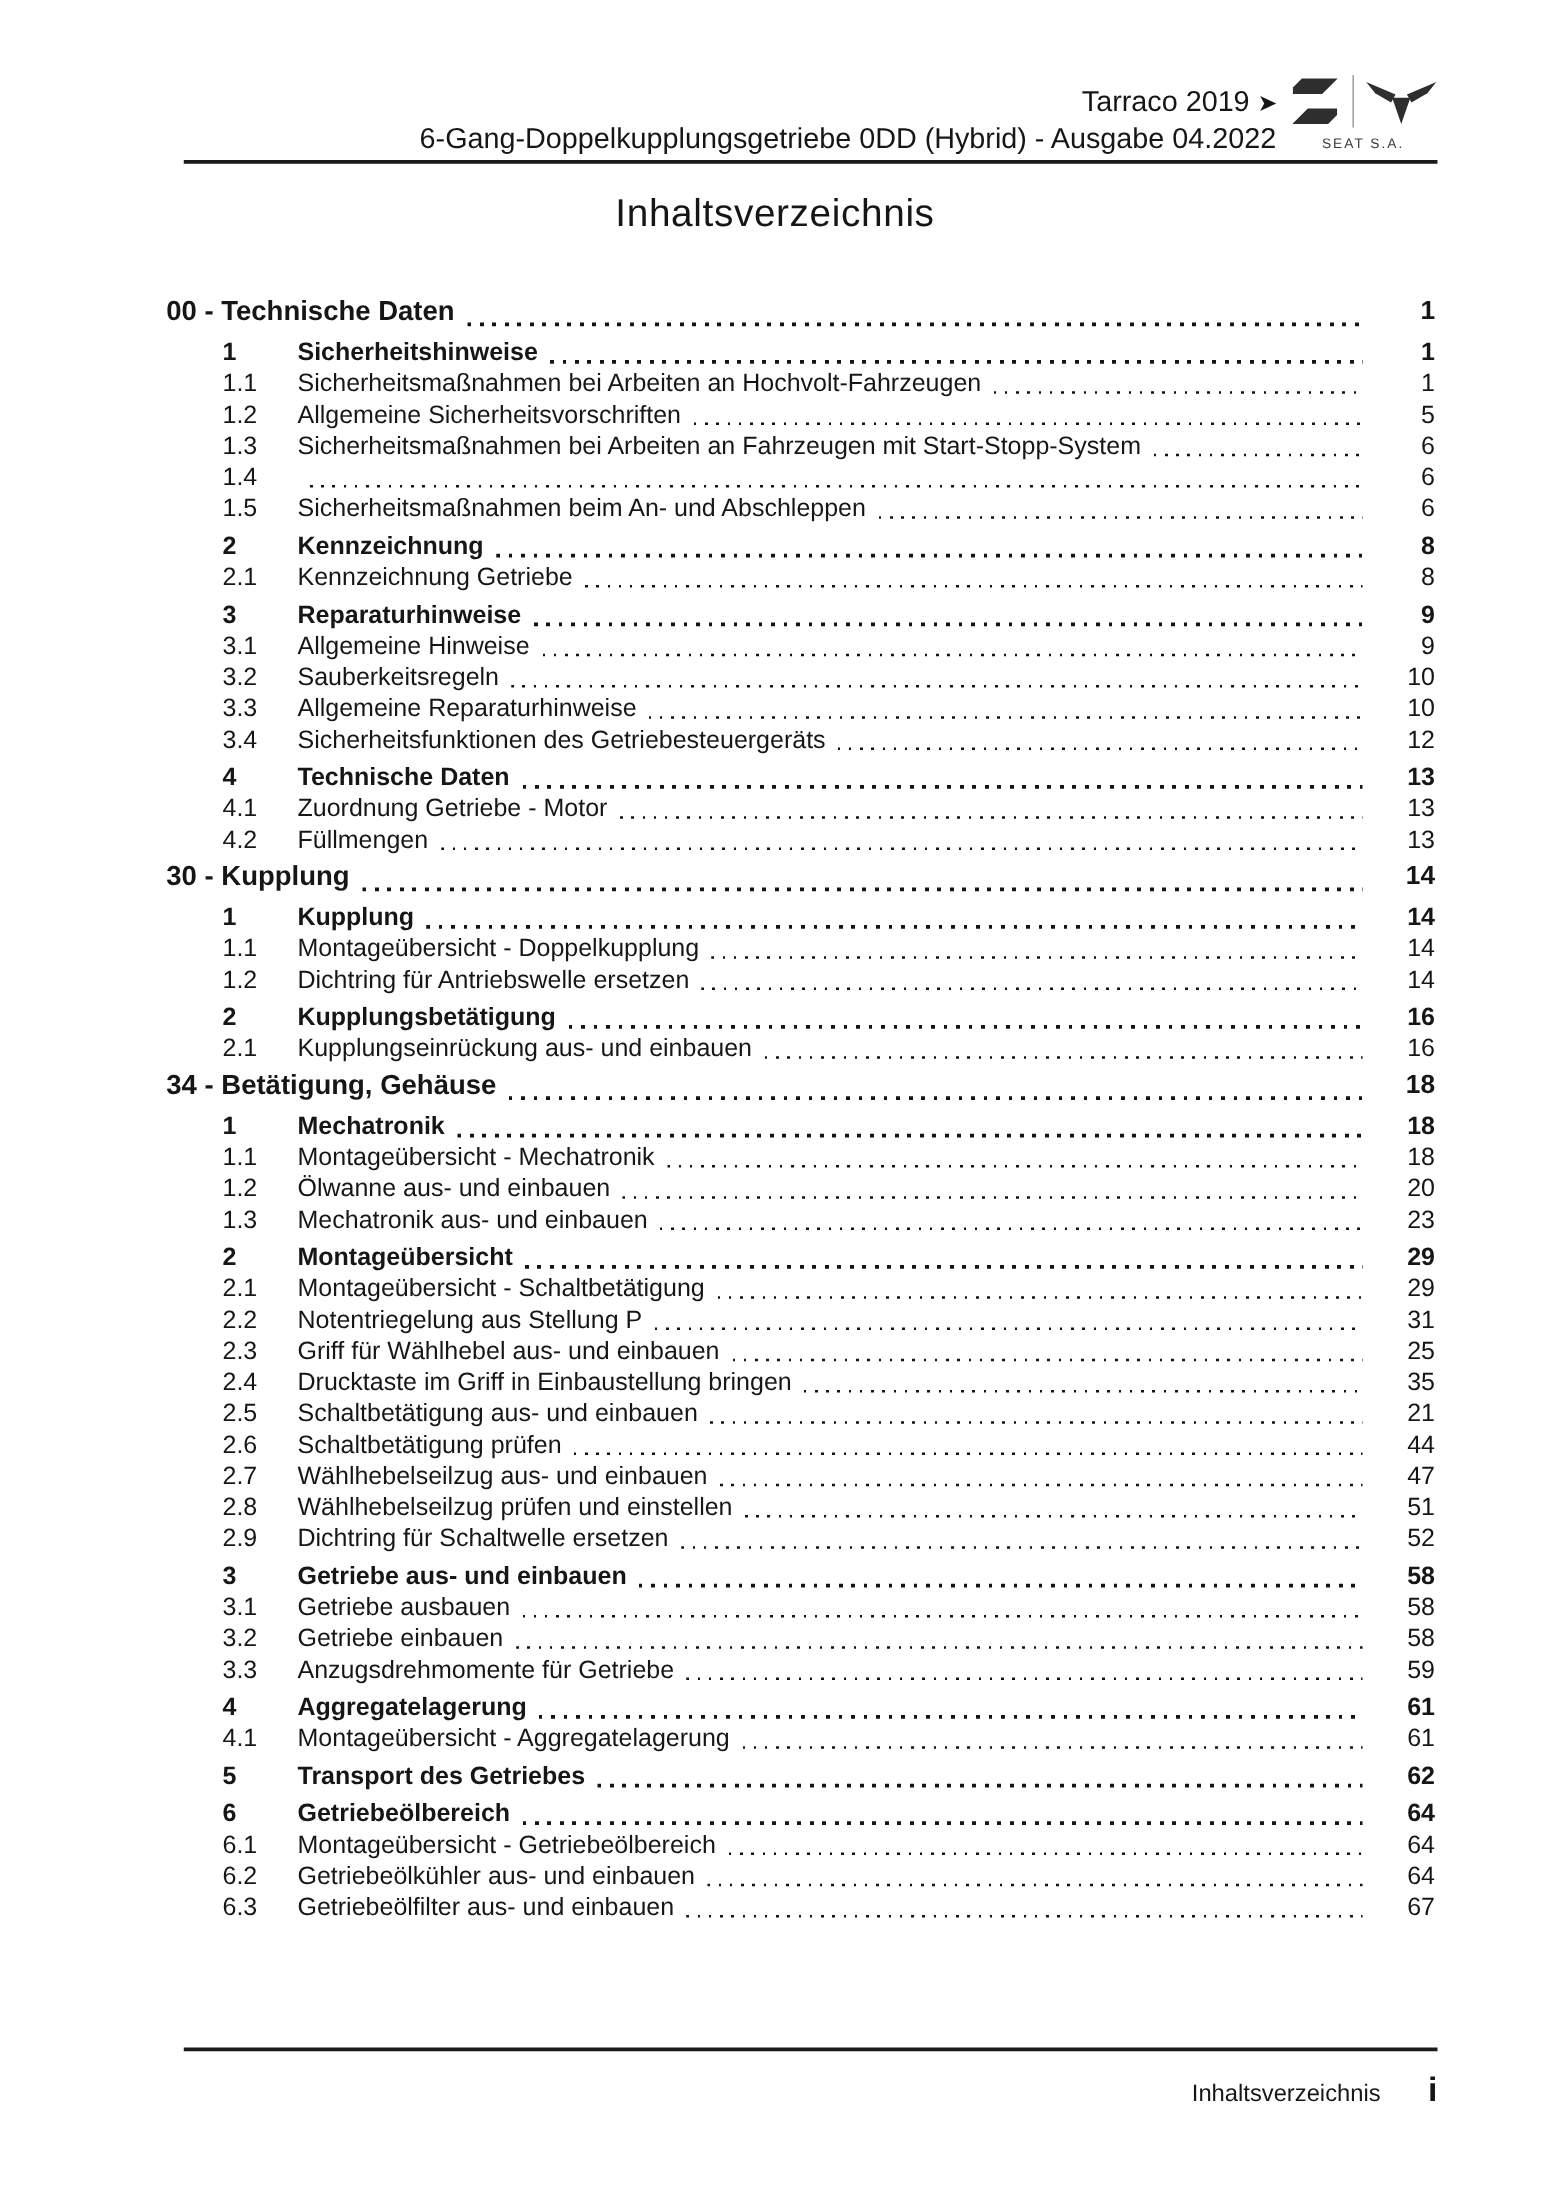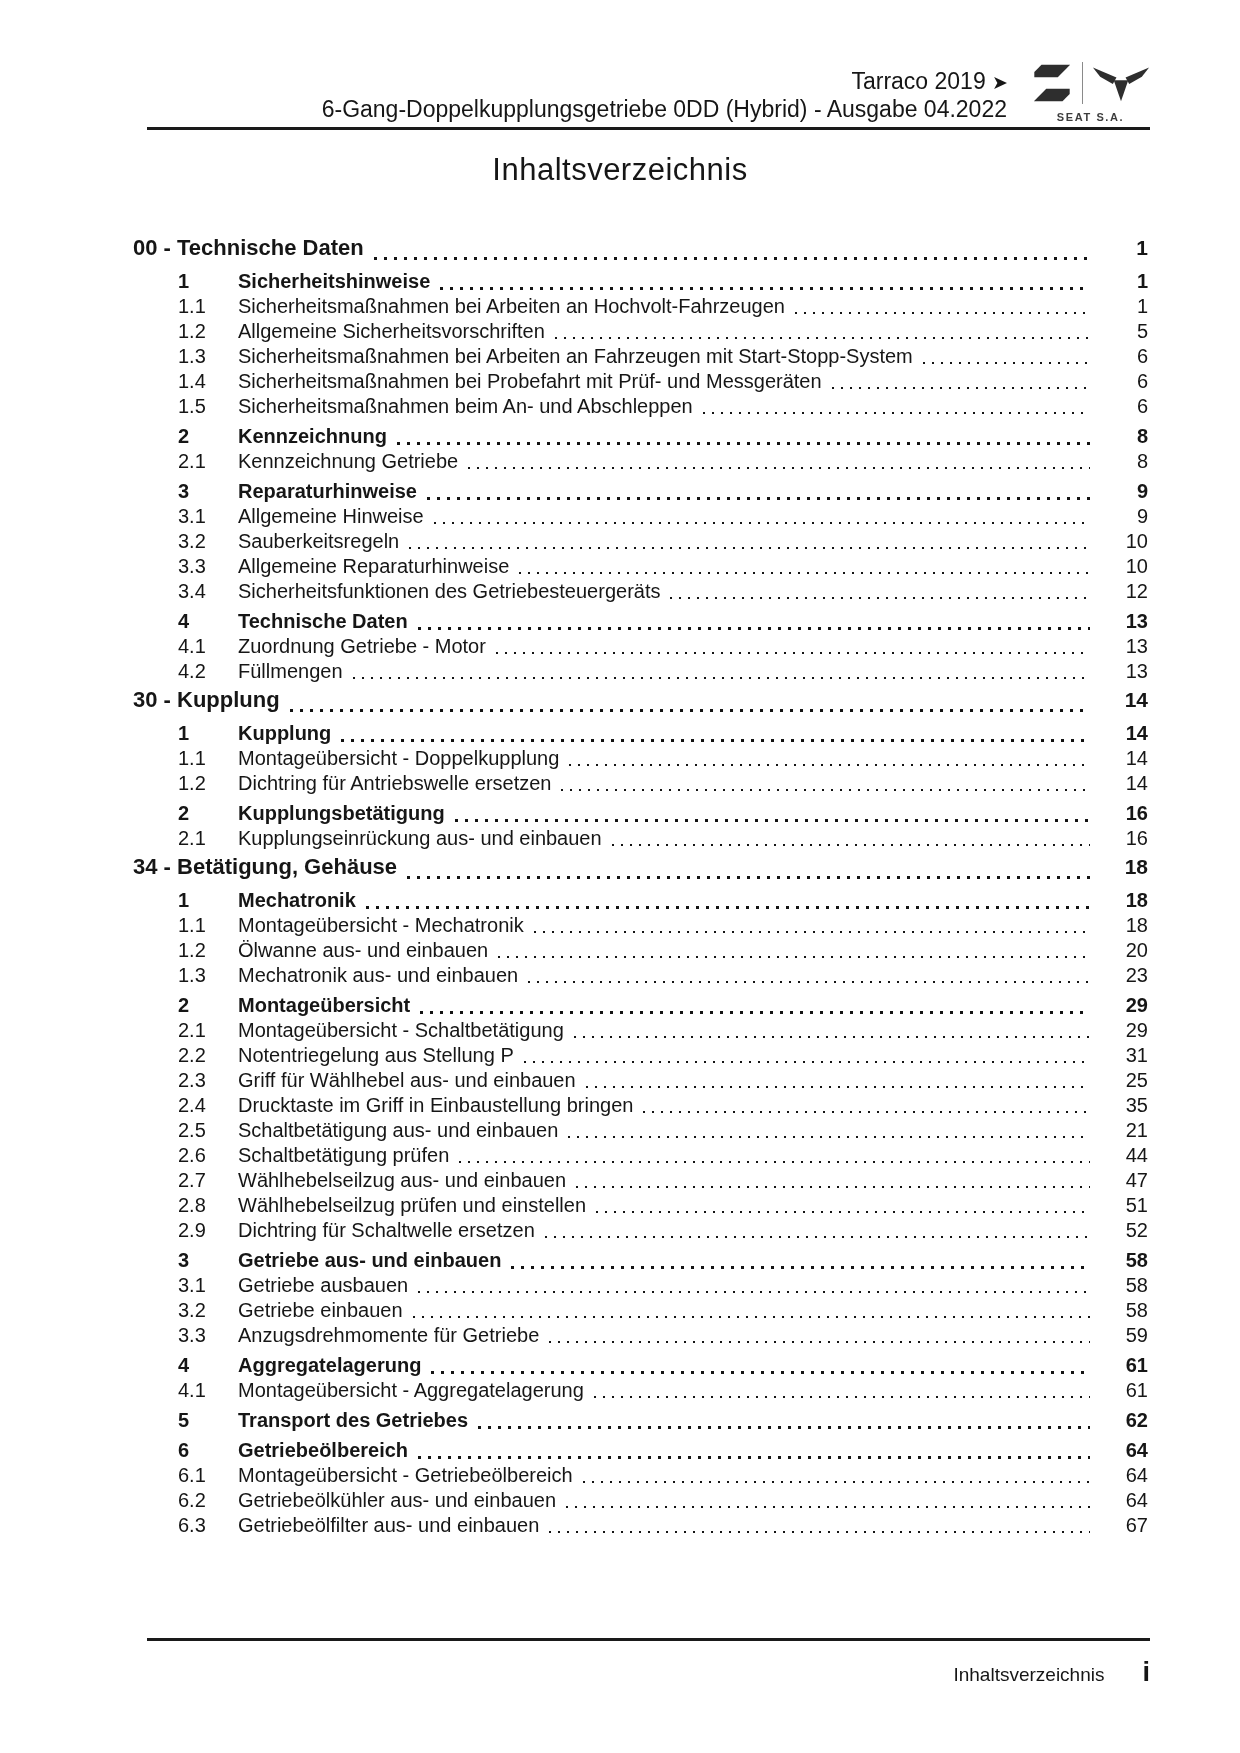--- a/index.html
+++ b/index.html
@@ -5,27 +5,27 @@
   html,body { margin:0; padding:0; background:#ffffff; }
   body {
     width:1240px; height:1753px;
     font-family:"Liberation Sans", sans-serif;
     color:#161616;
   }
   .page { position:relative; width:1240px; height:1753px; overflow:hidden; background:#fff; }
 
   
   .header { padding:58px 90px 0 147px; }
-  .header-right { display:flex; justify-content:flex-end; align-items:flex-end; gap:24px; }
+  .header-right { display:flex; justify-content:flex-end; align-items:flex-start; gap:10px; }
   .header-text { text-align:right; padding-top:10px; font-size:23px; line-height:27px; white-space:nowrap; }
   .model-line .arrow { font-size:19px; letter-spacing:-1px; }
   .brand-block { display:flex; flex-direction:column; align-items:center; }
   .logo-row { display:flex; align-items:center; gap:9px; height:46px; }
   .logo-divider { width:1px; height:42px; background:#8a8a8a; }
-  .brand-caption { font-size:11px; font-weight:bold; letter-spacing:1.6px; color:#3d3d3d; margin-top:5px; white-space:nowrap; }
+  .brand-caption { font-size:11px; font-weight:normal; letter-spacing:1.6px; color:#3d3d3d; margin-top:5px; white-space:nowrap; }
   .header-rule { height:3px; background:#1a1a1a; margin-top:4px; }
 
   
   .title { font-size:31px; font-weight:400; text-align:center; margin:22px 0 44px 0; letter-spacing:0.5px; }
 
   
   .toc { margin:0 92px 0 133px; }
   .section { margin-top:0; }
   .section:first-child { margin-top:0; }
   .row { display:flex; align-items:flex-end; }
@@ -118,21 +118,20 @@
 
   <div class="row entry-row">
     <span class="entry-num">1.3</span>
     <span class="entry-label">Sicherheitsmaßnahmen bei Arbeiten an Fahrzeugen mit Start-Stopp-System</span>
     <span class="leader"></span>
     <span class="page-num">6</span>
   </div>
 
   <div class="row entry-row">
     <span class="entry-num">1.4</span>
-    <span class="entry-label">Sicherheitsmaßnahmen bei Probefahrt mit Prüf- und Messgeräten</span>
     <span class="leader"></span>
     <span class="page-num">6</span>
   </div>
 
   <div class="row entry-row">
     <span class="entry-num">1.5</span>
     <span class="entry-label">Sicherheitsmaßnahmen beim An- und Abschleppen</span>
     <span class="leader"></span>
     <span class="page-num">6</span>
   </div>

